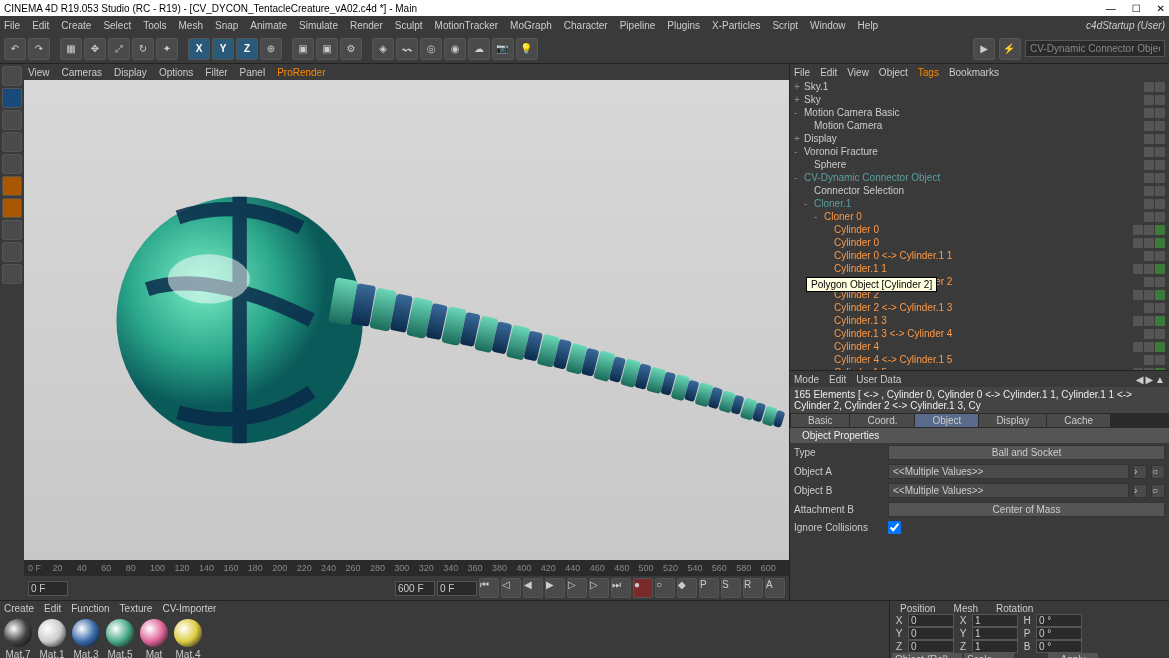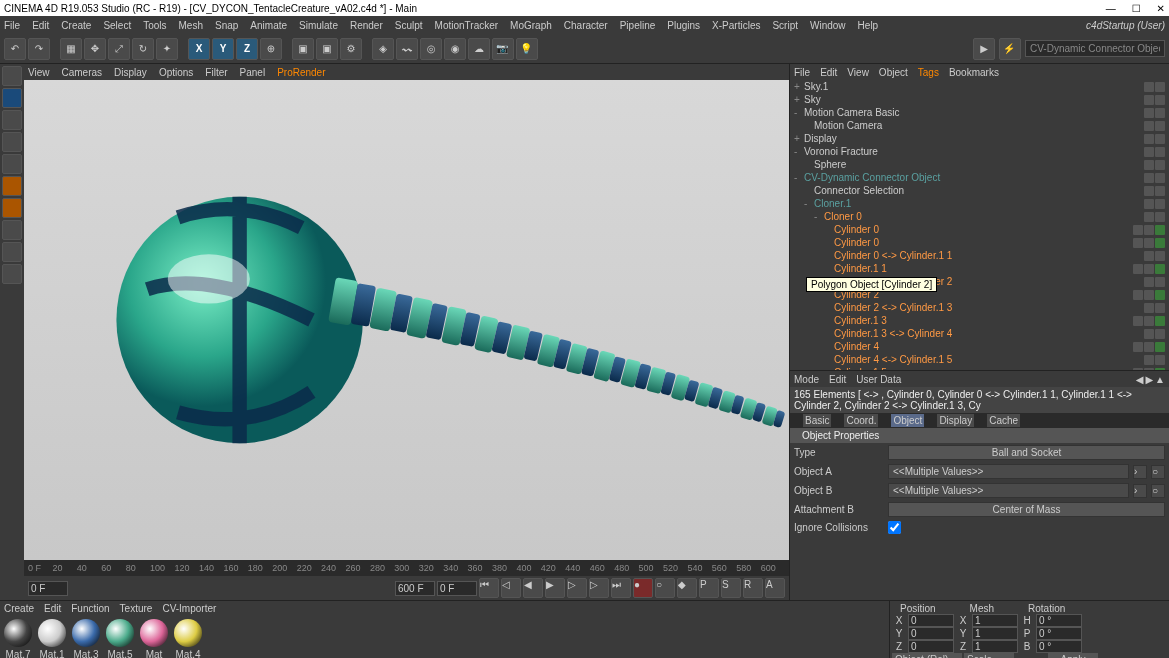--- a/index.html
+++ b/index.html
@@ -44,36 +44,36 @@
 .obj-tree .row .exp { width: 10px; color: #888; }
 .obj-tree .indent1 { padding-left: 14px; }
 .obj-tree .indent2 { padding-left: 24px; }
 .obj-tree .indent3 { padding-left: 34px; }
 .obj-tree .tooltip { position: absolute; background: #ffffe0; color: #000; border: 1px solid #000; padding: 1px 4px; font-size: 10px; z-index: 100; }
 .attr-panel { background: #3a3a3a; border-top: 1px solid #222; }
 .attr-menu { height: 16px; display: flex; align-items: center; padding: 0 4px; gap: 10px; }
 .attr-menu .navs { margin-left: auto; display: flex; gap: 2px; }
 .attr-header { padding: 2px 4px; color: #eee; background: #444; font-size: 10px; }
 .attr-tabs { display: flex; gap: 1px; padding: 1px; background: #2a2a2a; }
-.attr-tabs .tab { padding: 1px 2px; background: #4a4a4a; margin-left: 12px; }
+.attr-tabs .tab { padding: 1px 17px; background: #4a4a4a; }
 .attr-tabs .tab.active { background: #5a6a8a; }
 .attr-section { padding: 2px 12px; background: #555; color: #eee; }
 .attr-row { display: flex; align-items: center; padding: 2px 4px; gap: 4px; }
 .attr-row .label { width: 90px; color: #ccc; }
 .attr-row .field { flex: 1; background: #4a4a4a; border: 1px solid #333; padding: 1px 4px; color: #ccc; }
 .attr-row .field.dd { background: #555; text-align: center; }
 .attr-row .fbtn { width: 14px; height: 14px; background: #4a4a4a; border: 1px solid #333; }
 .bottom { display: flex; height: 70px; background: #3a3a3a; border-top: 1px solid #222; }
 .mat-panel { flex: 1; display: flex; flex-direction: column; }
 .mat-menu { height: 14px; display: flex; align-items: center; padding: 0 4px; gap: 10px; }
 .mat-list { display: flex; gap: 6px; padding: 4px; }
 .mat-item { display: flex; flex-direction: column; align-items: center; gap: 2px; }
 .mat-ball { width: 28px; height: 28px; border-radius: 50%; }
 .coord-panel { width: 280px; border-left: 1px solid #222; padding: 2px; }
-.coord-header { display: flex; gap: 34px; padding: 0 8px; color: #ccc; }
+.coord-header { display: flex; gap: 18px; padding: 0 8px; color: #ccc; }
 .coord-row { display: flex; gap: 2px; align-items: center; }
 .coord-row .lbl { width: 14px; text-align: center; }
 .coord-row input { width: 46px; background: #2a2a2a; border: 1px solid #555; color: #ccc; padding: 0 2px; }
 .user-label { margin-left: auto; font-style: italic; }
 .right-status { display:flex; justify-content:flex-end; padding:0 6px; color:#888; }
 </style>
 </head>
 <body>
 
 <div class="titlebar">

